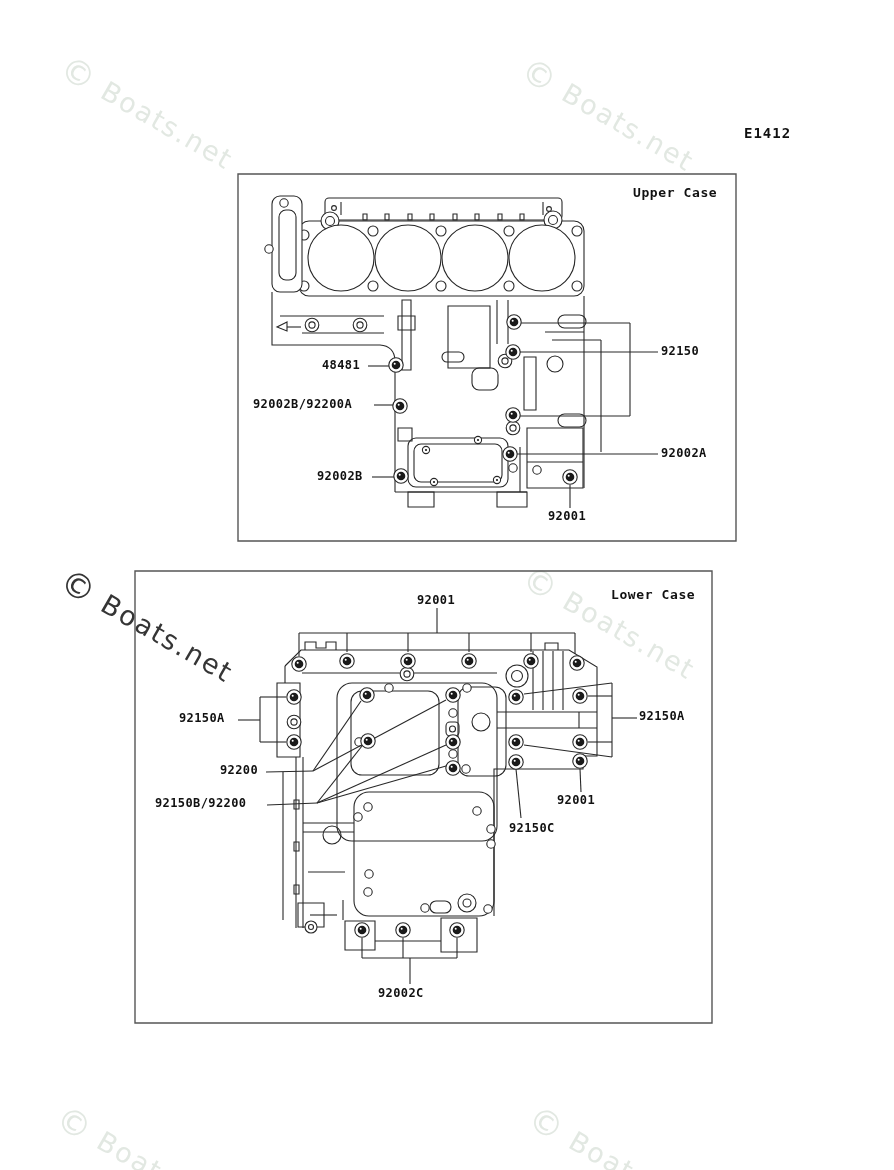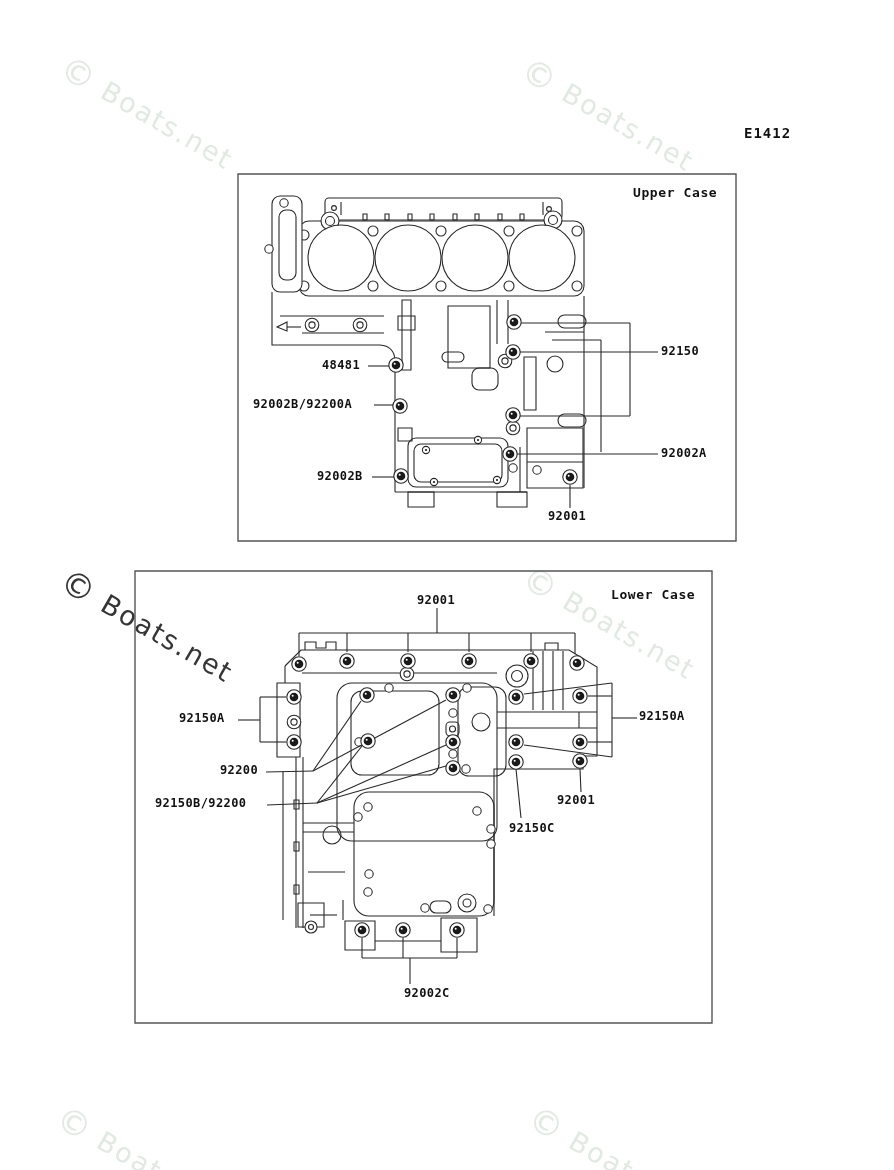--- a/index.html
+++ b/index.html
@@ -307,15 +307,15 @@
   <div class="lbl" style="left:548px;top:510px;">92001</div>
 
   <div class="ttl" style="left:611px;top:588px;">Lower Case</div>
   <div class="lbl" style="left:417px;top:594px;">92001</div>
   <div class="lbl" style="left:179px;top:712px;">92150A</div>
   <div class="lbl" style="left:639px;top:710px;">92150A</div>
   <div class="lbl" style="left:220px;top:764px;">92200</div>
   <div class="lbl" style="left:155px;top:797px;">92150B/92200</div>
   <div class="lbl" style="left:557px;top:794px;">92001</div>
   <div class="lbl" style="left:509px;top:822px;">92150C</div>
-  <div class="lbl" style="left:404px;top:987px;">92002C</div>
+  <div class="lbl" style="left:378px;top:987px;">92002C</div>
 
 </div>
 
 </body></html>

